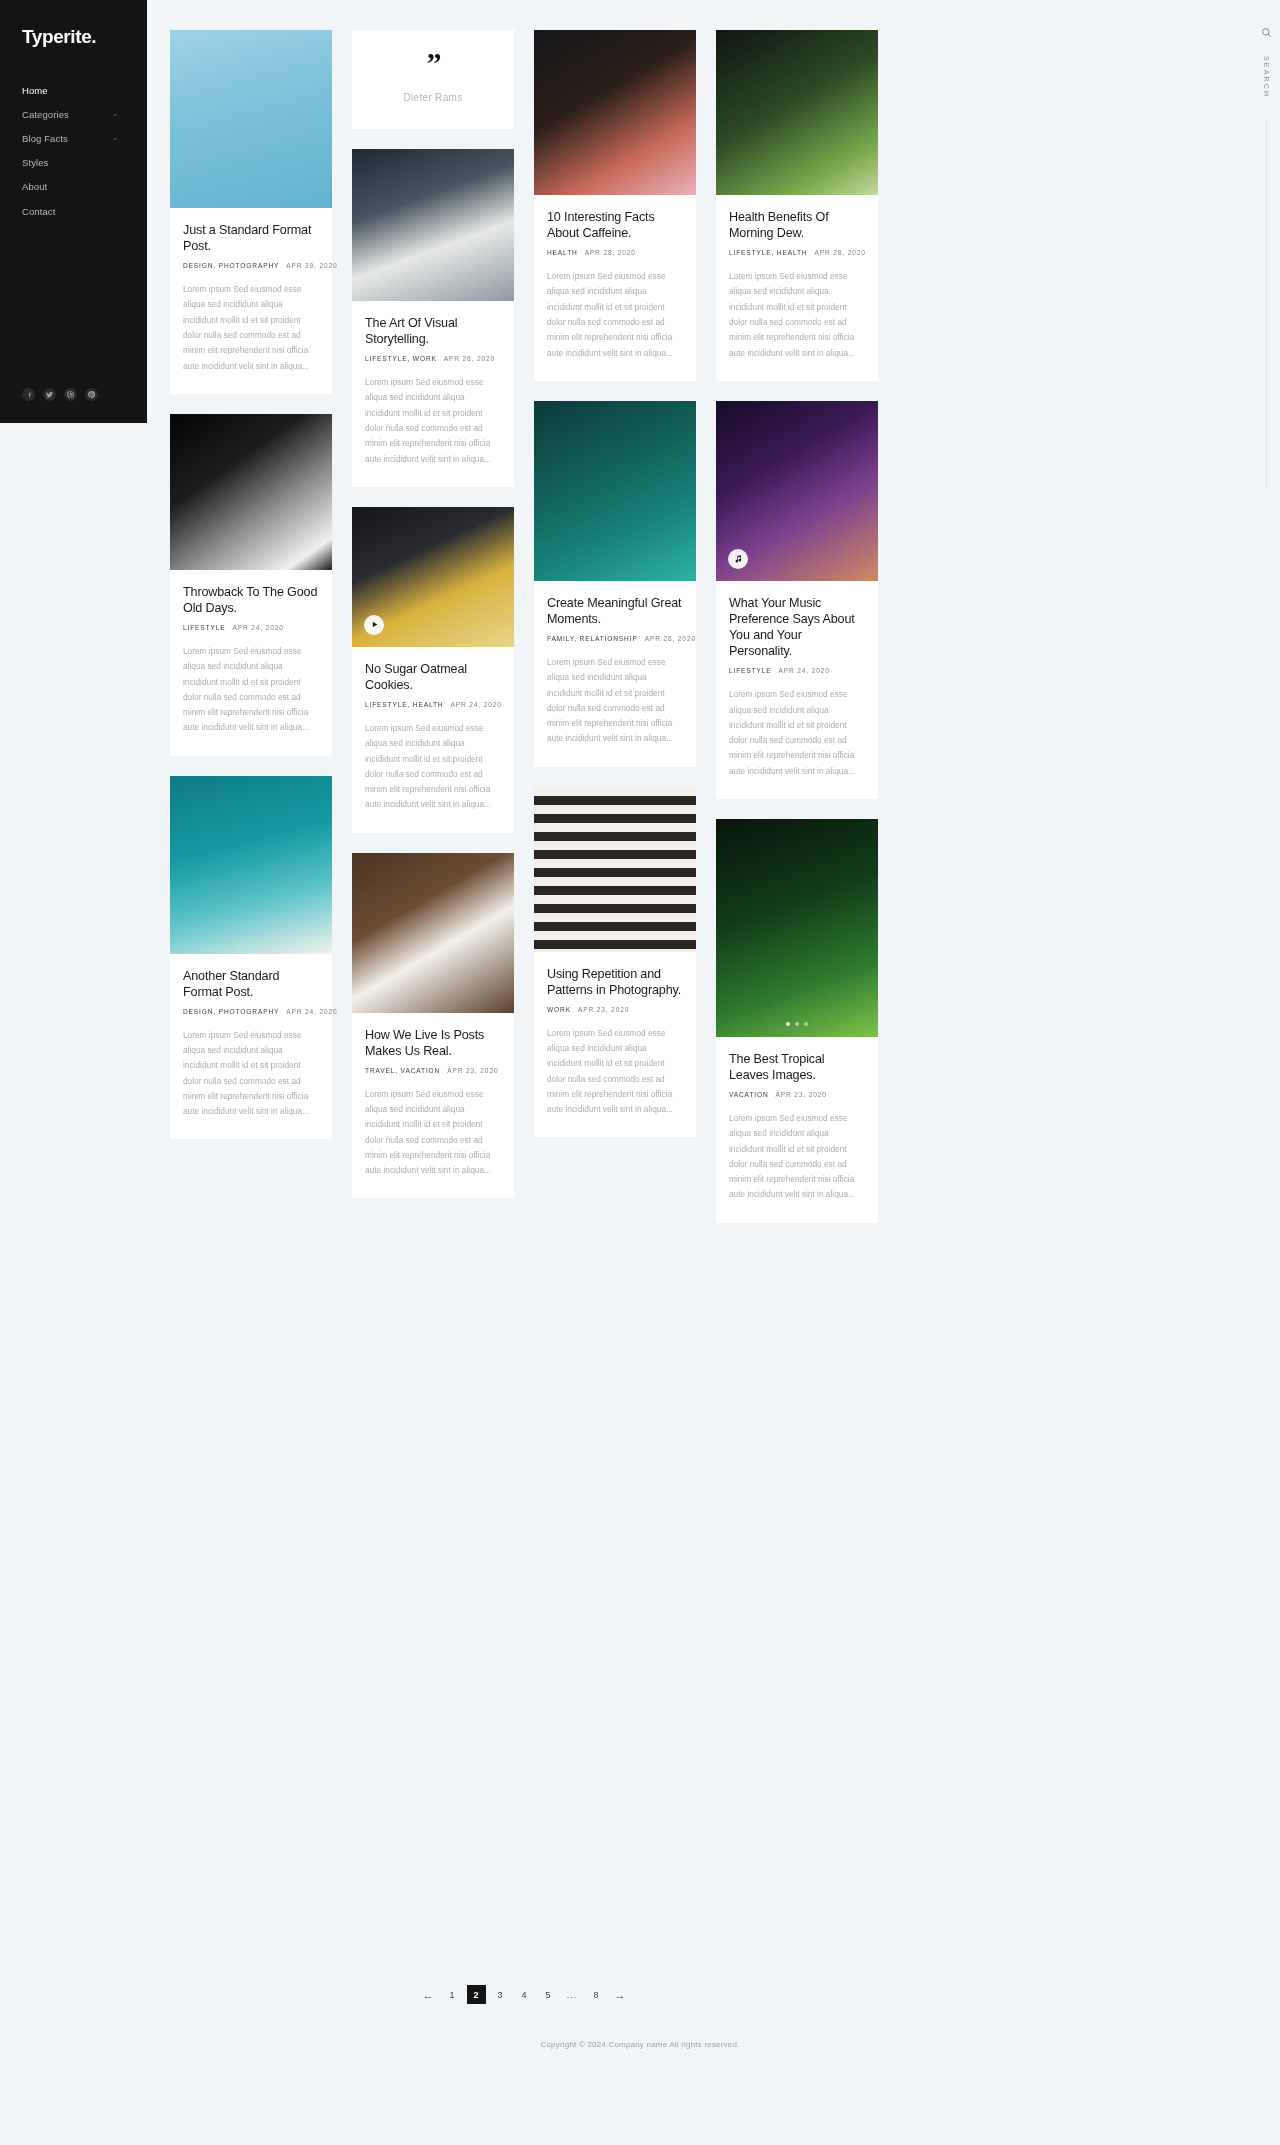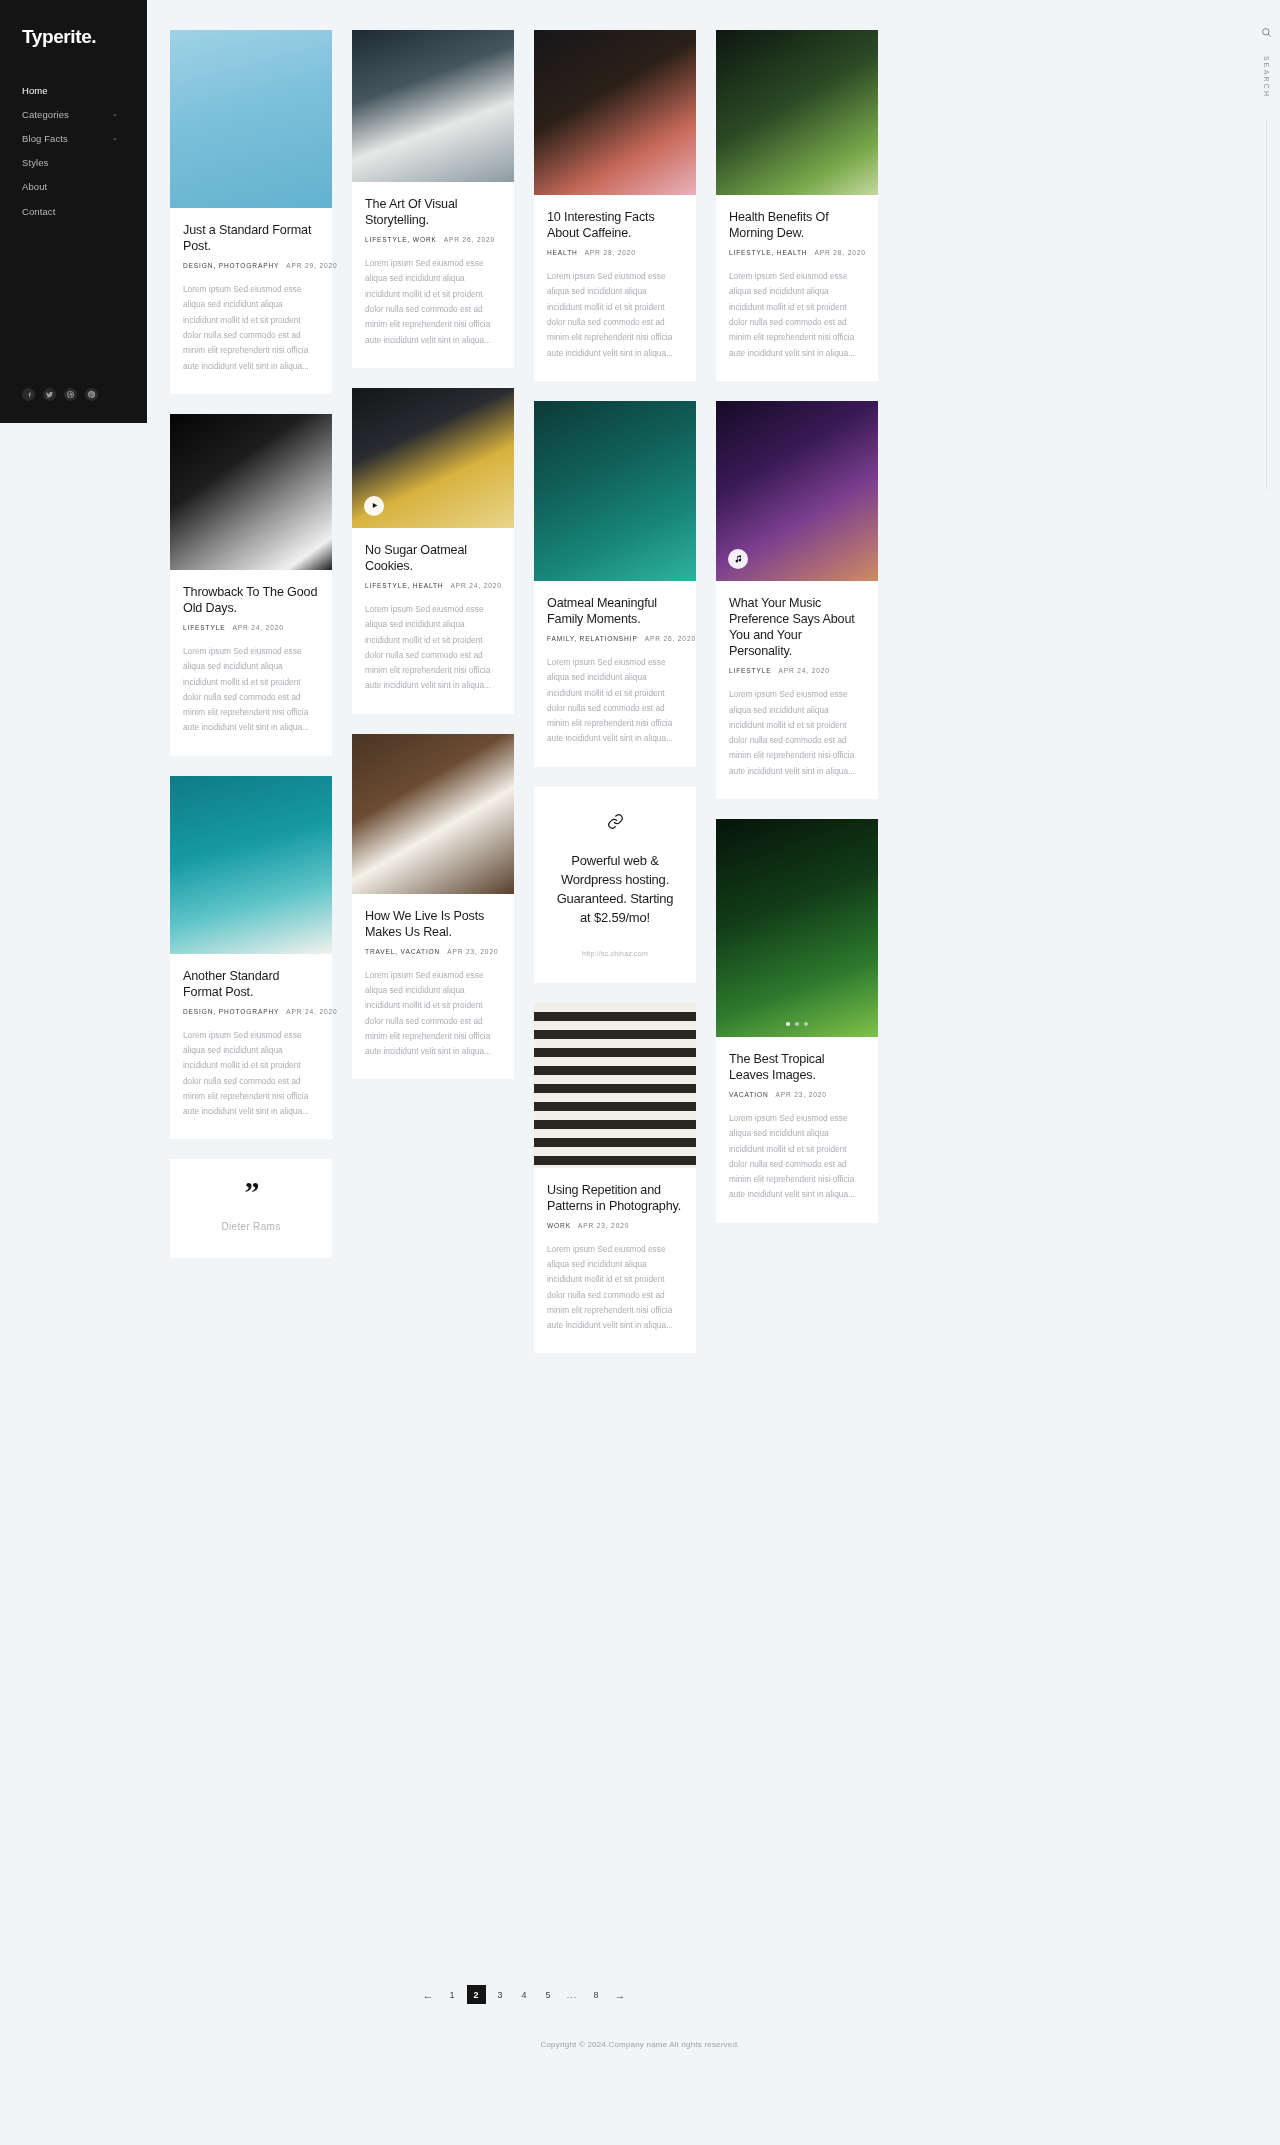--- a/index.html
+++ b/index.html
@@ -291,27 +291,24 @@
         <p class="excerpt">Lorem ipsum Sed eiusmod esse aliqua sed incididunt aliqua incididunt mollit id et sit proident dolor nulla sed commodo est ad minim elit reprehenderit nisi officia aute incididunt velit sint in aliqua...</p>
       </div></article><article class="card"><a class="thumb">
         <span class="ph img-coffee" style="height:165px"></span>
       </a><div class="card-body">
         <h2 class="card-title">10 Interesting Facts About Caffeine.</h2>
         <div class="meta"><span class="cats">HEALTH</span><span class="dt">APR 28, 2020</span></div>
         <p class="excerpt">Lorem ipsum Sed eiusmod esse aliqua sed incididunt aliqua incididunt mollit id et sit proident dolor nulla sed commodo est ad minim elit reprehenderit nisi officia aute incididunt velit sint in aliqua...</p>
       </div></article><article class="card"><a class="thumb">
         <span class="ph img-family" style="height:180px"></span>
       </a><div class="card-body">
-        <h2 class="card-title">Oatmeal Meaningful Family Moments.</h2>
+        <h2 class="card-title">Create Meaningful Great Moments.</h2>
         <div class="meta"><span class="cats">FAMILY, RELATIONSHIP</span><span class="dt">APR 26, 2020</span></div>
         <p class="excerpt">Lorem ipsum Sed eiusmod esse aliqua sed incididunt aliqua incididunt mollit id et sit proident dolor nulla sed commodo est ad minim elit reprehenderit nisi officia aute incididunt velit sint in aliqua...</p>
-      </div></article><article class="card promo-card"><div class="promo-icon"><svg viewBox="0 0 24 24">
-          <path d="M10 13a5 5 0 0 0 7.5.5l3-3a5 5 0 0 0-7-7L11.8 5"></path>
-          <path d="M14 11a5 5 0 0 0-7.5-.5l-3 3a5 5 0 0 0 7 7L12.2 19"></path>
-        </svg></div><div class="promo-text">Powerful web &amp; Wordpress hosting. Guaranteed. Starting at $2.59/mo!</div><div class="promo-link">http://sc.chinaz.com</div></article><article class="card"><a class="thumb">
+      </div></article><article class="card"><a class="thumb">
         <span class="ph img-stripes" style="height:165px"></span>
       </a><div class="card-body">
         <h2 class="card-title">Using Repetition and Patterns in Photography.</h2>
         <div class="meta"><span class="cats">WORK</span><span class="dt">APR 23, 2020</span></div>
         <p class="excerpt">Lorem ipsum Sed eiusmod esse aliqua sed incididunt aliqua incididunt mollit id et sit proident dolor nulla sed commodo est ad minim elit reprehenderit nisi officia aute incididunt velit sint in aliqua...</p>
       </div></article><article class="card"><a class="thumb">
         <span class="ph img-leaves" style="height:165px"></span>
       </a><div class="card-body">
         <h2 class="card-title">Health Benefits Of Morning Dew.</h2>
         <div class="meta"><span class="cats">LIFESTYLE, HEALTH</span><span class="dt">APR 28, 2020</span></div>

